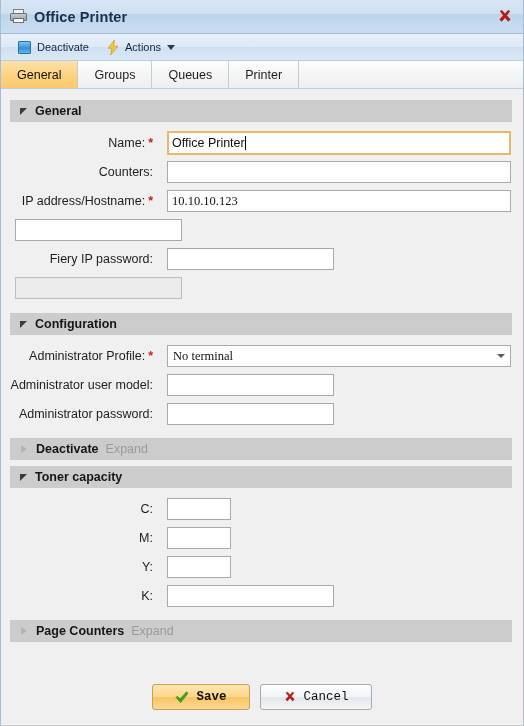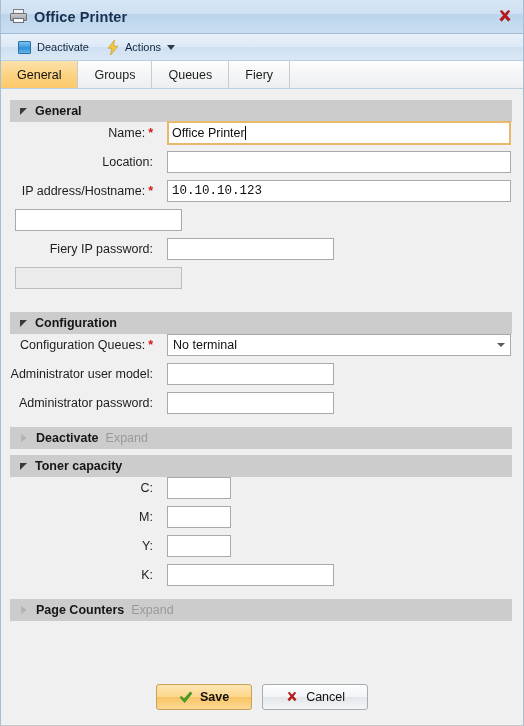--- a/index.html
+++ b/index.html
@@ -145,57 +145,57 @@
     border-top: 4px solid transparent;
     border-bottom: 4px solid transparent;
   }
 
   .fields { padding: 0; }
   .frow {
     display: flex; align-items: center;
     height: 22px;
     margin-top: 7px;
   }
-  .frow.first { margin-top: 0; }
+  .frow.first { margin-top: 10px; }
   .flabel {
     width: 152px;
     text-align: right;
     font-size: 12.5px;
     color: #1d1d1d;
     padding-right: 0;
     white-space: nowrap;
   }
   .req { color: #d11919; font-weight: bold; margin-left: 3px; font-size: 12.5px; }
   .fctl { margin-left: 14px; }
 
   .inp {
     height: 22px;
     border: 1px solid #a9a9a9;
     background: #ffffff;
-    font-family: Liberation Mono, monospace;
+    font-family: Liberation Serif, serif;
     font-size: 12.5px;
     color: #111;
     padding: 0 4px;
     outline: none;
     display: block;
   }
   .inp.disabled { background: #ebebeb; border-color: #bdbdbd; }
   .w-wide  { width: 344px; }
   .w-mid   { width: 167px; }
   .w-small { width: 64px; }
 
   .combo {
     width: 344px; height: 22px;
     border: 1px solid #a9a9a9;
     background: #ffffff;
     display: flex; align-items: center;
     cursor: pointer;
     position: relative;
   }
-  .combo-val { font-size: 12.5px; color: #111; padding-left: 5px; }
+  .combo-val { font-size: 12.5px; color: #111; padding-left: 5px; font-family: Liberation Serif, serif; }
   .combo-btn {
     position: absolute; right: 0; top: 0; bottom: 0; width: 18px;
     display: flex; align-items: center; justify-content: center;
     background: #ffffff;
   }
   .combo-arrow {
     width: 0; height: 0;
     border-left: 4px solid transparent;
     border-right: 4px solid transparent;
     border-top: 4px solid #5a5a5a;
@@ -225,20 +225,21 @@
   }
   .btn {
     height: 26px;
     min-width: 96px;
     display: flex; align-items: center; justify-content: center;
     border: 1px solid #9aa3ab;
     border-radius: 3px;
     font-size: 12.5px;
     cursor: pointer;
     padding: 0 22px;
+    font-family: Liberation Mono, monospace;
   }
   .btn-save {
     background: linear-gradient(to bottom, #fde6b4 0%, #fcd68a 50%, #f9c464 51%, #fbd893 100%);
     border-color: #c9a055;
     font-weight: bold;
     color: #101010;
   }
   .btn-cancel {
     background: linear-gradient(to bottom, #fefefe 0%, #f2f4f6 50%, #e3e7ea 51%, #f4f6f8 100%);
     border-color: #a4acb4;
@@ -285,21 +286,21 @@
     <div class="tab active">
       <span>General</span>
     </div>
     <div class="tab">
       <span>Groups</span>
     </div>
     <div class="tab">
       <span>Queues</span>
     </div>
     <div class="tab">
-      <span>Fiery</span>
+      <span>Printer</span>
     </div>
     <div class="tab tab-filler"></div>
   </div>
 
   <div class="content">
 
     <div class="section-header first">
       <span class="tri-open"></span>
       <span class="sh-title">General</span>
     </div>
@@ -311,21 +312,21 @@
         </div>
         <div class="fctl">
           <div class="name-inline">
             <span class="txt">Office Printer</span>
               <span class="caret-bar"></span>
           </div>
         </div>
       </div>
 
       <div class="frow">
-        <div class="flabel">Location:</div>
+        <div class="flabel">Counters:</div>
         <div class="fctl">
           <input class="inp w-wide" type="text" value="" style="">
         </div>
       </div>
 
       <div class="frow">
         <div class="flabel">
           <span>IP address/Hostname:</span><span class="req">*</span>
         </div>
         <div class="fctl">
@@ -346,29 +347,29 @@
         </div>
       </div>
 
       <div class="frow">
         <div class="fctl">
           <input class="inp w-mid disabled" type="text" disabled="" value="" style="">
         </div>
       </div>
     </div>
 
-    <div class="section-header" style="margin-top:23px">
+    <div class="section-header" style="margin-top:14px">
       <span class="tri-open"></span>
       <span class="sh-title">Configuration</span>
     </div>
     <div class="fields">
 
       <div class="frow first">
         <div class="flabel">
-          <span>Configuration Queues:</span><span class="req">*</span>
+          <span>Administrator Profile:</span><span class="req">*</span>
         </div>
         <div class="fctl">
           <div class="combo">
             <span class="combo-val">No terminal</span>
             <span class="combo-btn">
               <span class="combo-arrow"></span>
             </span>
           </div>
         </div>
       </div>

